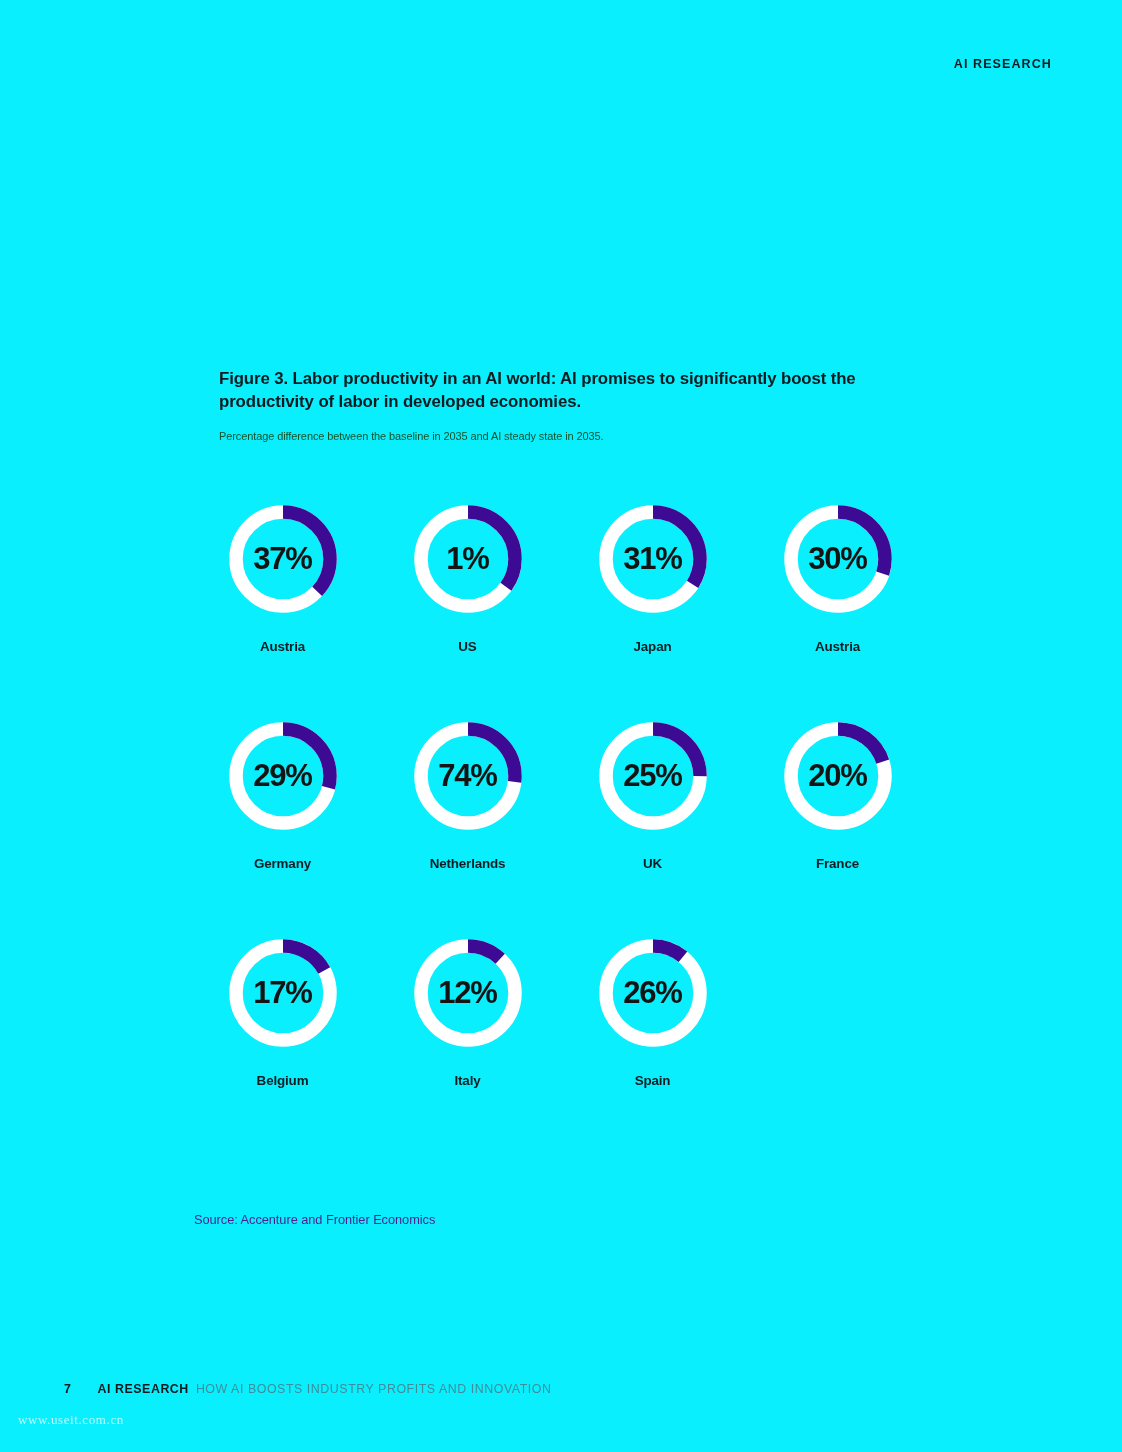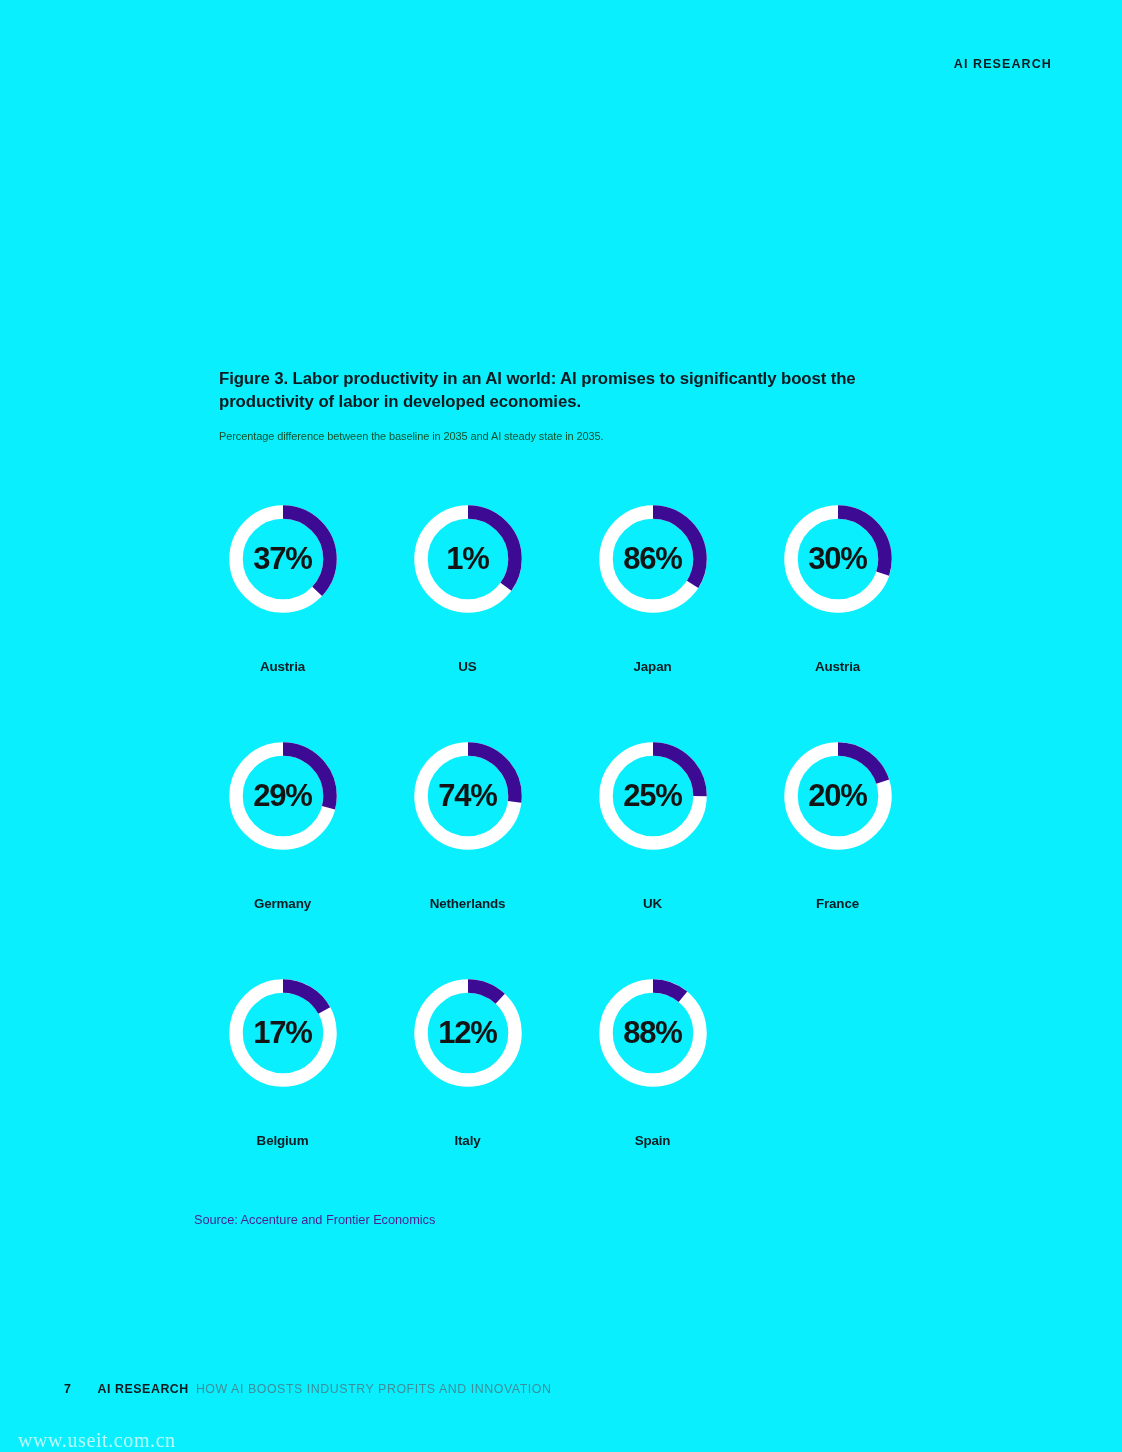--- a/index.html
+++ b/index.html
@@ -59,21 +59,20 @@
     top: 505px;
     width: 740px;
     display: grid;
     grid-template-columns: repeat(4, 1fr);
     grid-row-gap: 68px;
   }
   .donut-cell {
     display: flex;
     flex-direction: column;
     align-items: center;
-    gap: 20px;
   }
   .donut-wrap {
     position: relative;
     width: 108px;
     height: 108px;
   }
   .donut-wrap svg {
     display: block;
     width: 108px;
     height: 108px;
@@ -134,22 +133,22 @@
   }
   #footer-doc-title {
     font-weight: normal;
     color: #3c8e9b;
   }
 
   
   #watermark {
     position: absolute;
     left: 18px;
-    bottom: 0;
-    font-size: 20px;
+    bottom: 24px;
+    font-size: 13px;
     font-family: "Liberation Serif", serif;
     color: rgba(255,255,255,0.72);
     letter-spacing: 0.6px;
   }
 </style>
 </head>
 <body>
 
 <div id="page-header">AI RESEARCH</div>
 
@@ -178,21 +177,21 @@
         <div class="donut-value">1%</div>
       </div>
       <div class="donut-label">US</div>
     </div>
     <div class="donut-cell">
       <div class="donut-wrap">
         <svg viewBox="0 0 108 108">
           <circle cx="54" cy="54" r="47" fill="none" stroke="#ffffff" stroke-width="13.5"></circle>
           <circle cx="54" cy="54" r="47" fill="none" stroke="#3d0b93" stroke-width="13.5" stroke-dasharray="100.41 194.90" stroke-dashoffset="0"></circle>
         </svg>
-        <div class="donut-value">86%</div>
+        <div class="donut-value">31%</div>
       </div>
       <div class="donut-label">Japan</div>
     </div>
     <div class="donut-cell">
       <div class="donut-wrap">
         <svg viewBox="0 0 108 108">
           <circle cx="54" cy="54" r="47" fill="none" stroke="#ffffff" stroke-width="13.5"></circle>
           <circle cx="54" cy="54" r="47" fill="none" stroke="#3d0b93" stroke-width="13.5" stroke-dasharray="88.59 206.72" stroke-dashoffset="0"></circle>
         </svg>
         <div class="donut-value">30%</div>
@@ -258,21 +257,21 @@
         <div class="donut-value">12%</div>
       </div>
       <div class="donut-label">Italy</div>
     </div>
     <div class="donut-cell">
       <div class="donut-wrap">
         <svg viewBox="0 0 108 108">
           <circle cx="54" cy="54" r="47" fill="none" stroke="#ffffff" stroke-width="13.5"></circle>
           <circle cx="54" cy="54" r="47" fill="none" stroke="#3d0b93" stroke-width="13.5" stroke-dasharray="32.48 262.83" stroke-dashoffset="0"></circle>
         </svg>
-        <div class="donut-value">88%</div>
+        <div class="donut-value">26%</div>
       </div>
       <div class="donut-label">Spain</div>
     </div>
   </div>
 
 <div id="source-note">Source: Accenture and Frontier Economics</div>
 
 <div id="page-footer">
   <span id="footer-page-number">7</span>
   <span id="footer-brand">AI RESEARCH</span>

